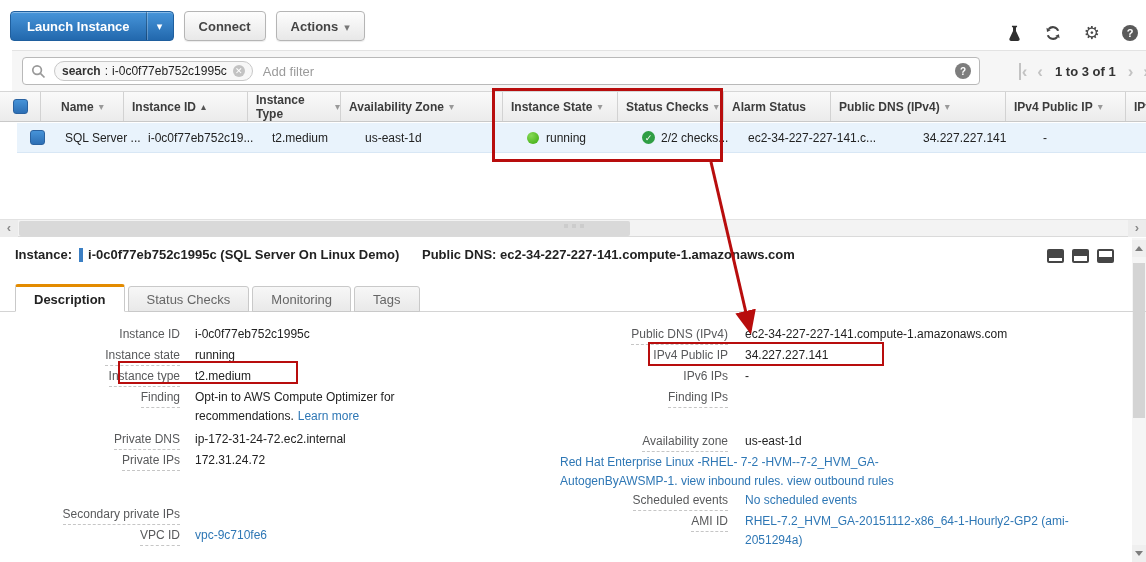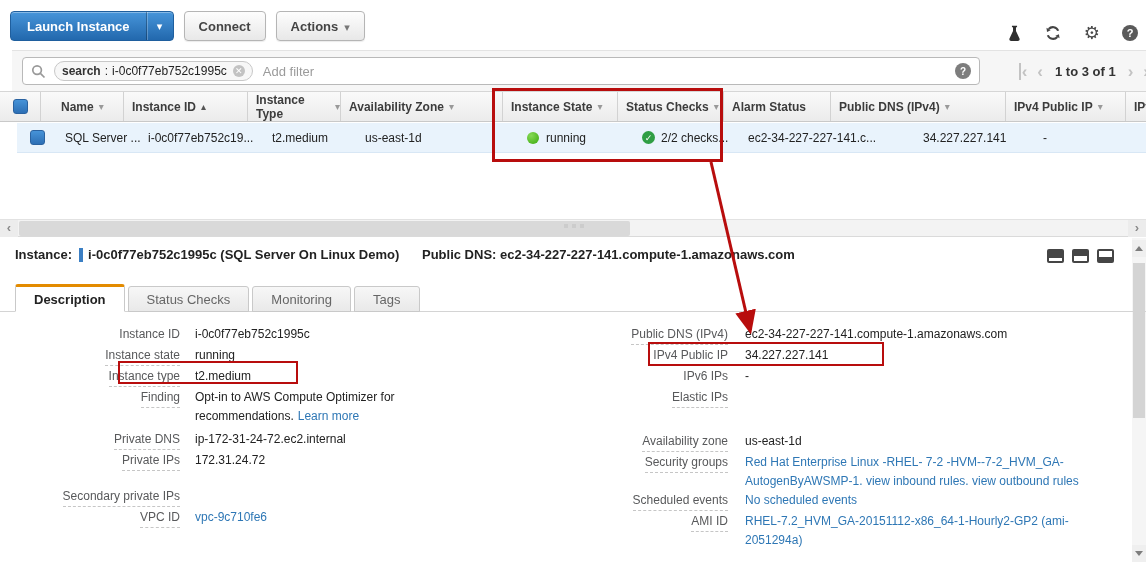--- a/index.html
+++ b/index.html
@@ -124,21 +124,21 @@
   .fields-right .flabel { width:185px; padding-right:17px; }
   .flabel .lbl { display:inline-block; }
   .flabel .dotted { border-bottom:1px dashed #c6c6c6; }
   .fvalue { flex:1; font-size:12px; color:#222; }
   .fields-right .fvalue { max-width:348px; }
   .fields-left .fvalue { max-width:255px; }
   .vlink { color:#2e77b5; cursor:pointer; }
   .vlink:empty { display:none; }
   .fvalue .vlink { margin-left:4px; }
   .fvalue .vplain:empty + .vlink { margin-left:0; }
-  .mt-group-l { margin-top:4px; } .mt-gap-l { margin-top:15px; }
+  .mt-group-l { margin-top:4px; } .mt-gap-l { margin-top:33px; }
   .mt-group-r { margin-top:23px; }
 
   
   .red-box { position:absolute; border:3px solid #b80d0d; z-index:40; pointer-events:none; }
   .rb-table { left:492px; top:88px; width:231px; height:74px; }
   .rb-type { left:118px; top:361px; width:180px; height:23px; border-width:2px; }
   .rb-ip { left:648px; top:342px; width:236px; height:24px; border-width:2px; }
   .arrow-overlay { position:absolute; left:0; top:0; z-index:41; pointer-events:none; }
 
   svg { display:block; }
@@ -361,29 +361,28 @@
       </div>
       <div class="frow">
         <div class="flabel"><span class="lbl dotted">IPv4 Public IP</span></div>
         <div class="fvalue"><span class="vplain">34.227.227.141</span></div>
       </div>
       <div class="frow">
         <div class="flabel"><span class="lbl">IPv6 IPs</span></div>
         <div class="fvalue"><span class="vplain">-</span></div>
       </div>
       <div class="frow">
-        <div class="flabel"><span class="lbl dotted">Elastic IPs</span></div>
+        <div class="flabel"><span class="lbl dotted">Finding IPs</span></div>
         <div class="fvalue"><span class="vplain"></span></div>
       </div>
       <div class="frow mt-group-r">
         <div class="flabel"><span class="lbl dotted">Availability zone</span></div>
         <div class="fvalue"><span class="vplain">us-east-1d</span></div>
       </div>
       <div class="frow">
-        <div class="flabel"><span class="lbl dotted">Security groups</span></div>
         <div class="fvalue"><span class="vplain"></span><span class="vlink">Red Hat Enterprise Linux -RHEL- 7-2 -HVM--7-2_HVM_GA-AutogenByAWSMP-1. view inbound rules. view outbound rules</span></div>
       </div>
       <div class="frow">
         <div class="flabel"><span class="lbl dotted">Scheduled events</span></div>
         <div class="fvalue"><span class="vplain"></span><span class="vlink">No scheduled events</span></div>
       </div>
       <div class="frow">
         <div class="flabel"><span class="lbl dotted">AMI ID</span></div>
         <div class="fvalue"><span class="vplain"></span><span class="vlink">RHEL-7.2_HVM_GA-20151112-x86_64-1-Hourly2-GP2 (ami-2051294a)</span></div>
       </div>

